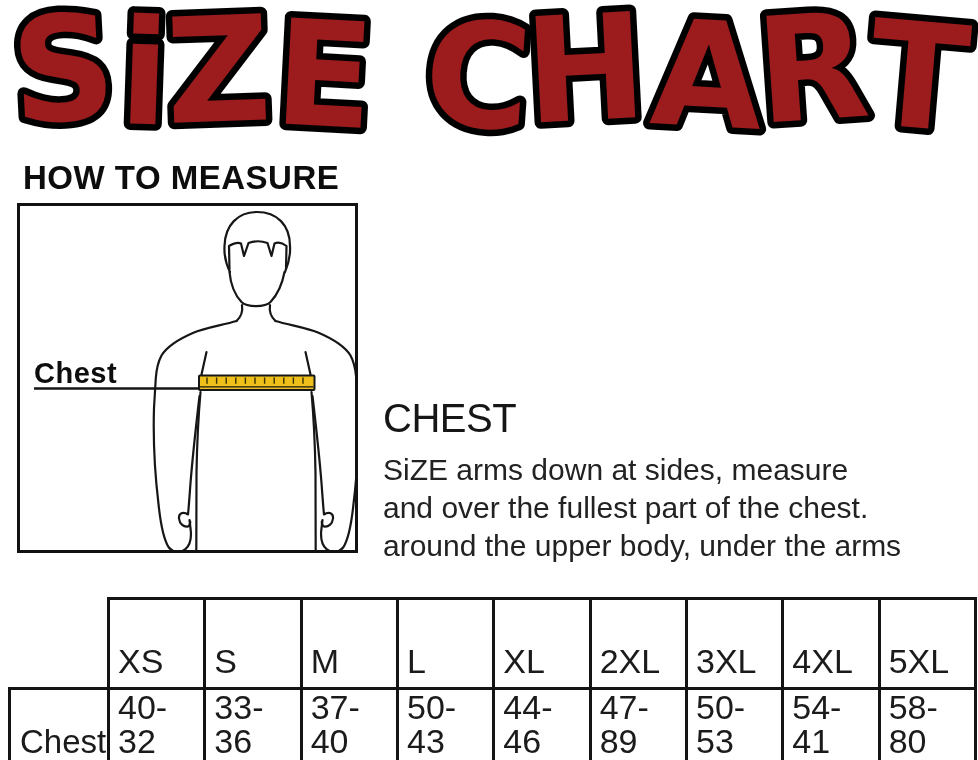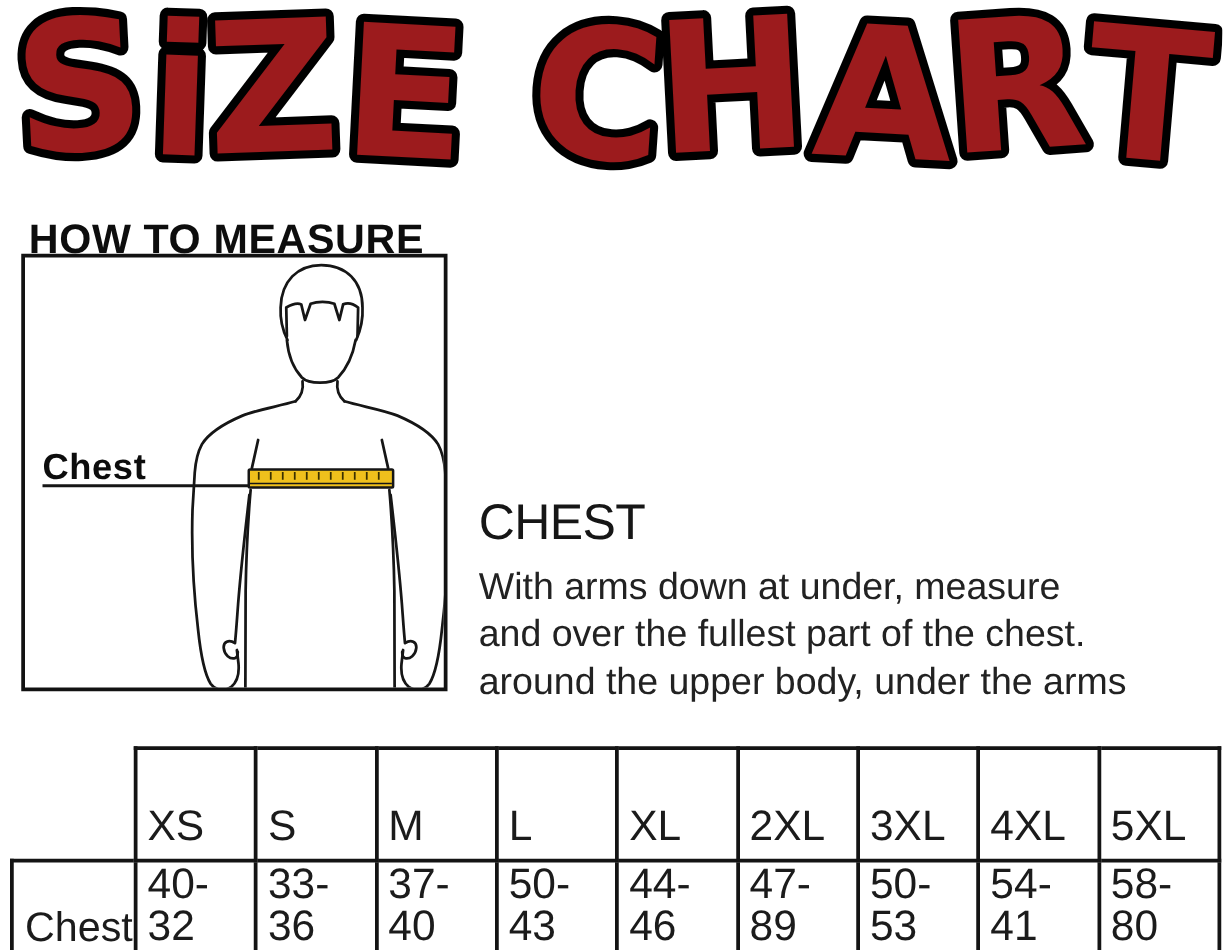--- a/index.html
+++ b/index.html
@@ -8,21 +8,21 @@
     font-family:"Liberation Sans",sans-serif;color:#1b1b1b;
   }
   
   #title-svg{position:absolute;left:0;top:0;}
   #title-svg text{
     font-family:"DejaVu Sans",sans-serif;font-weight:700;
     paint-order:stroke fill;stroke-linejoin:round;stroke-linecap:round;
   }
   
   .htm-heading{
-    position:absolute;left:23px;top:174px;font-size:33px;font-weight:700;
+    position:absolute;left:23px;top:161px;font-size:33px;font-weight:700;
     letter-spacing:.5px;color:#0d0d0d;white-space:nowrap;line-height:1;
   }
   
   .figure-box{
     position:absolute;left:17px;top:203px;width:341px;height:350px;
     box-sizing:border-box;border:3px solid #121212;background:#ffffff;
   }
   .figure-box svg{display:block;width:100%;height:100%;}
   .figure-box text{font-family:"Liberation Sans",sans-serif;font-weight:700;}
   
@@ -92,21 +92,21 @@
         <path stroke="#161616" stroke-width="1.2" fill="none" d="M 197 383.8 L 310.5 383.8"></path>
       </g>
 
       <path stroke="#161616" stroke-width="2.4" fill="none" d="M 31 385.5 L 196 385.5"></path>
       <text x="31" y="380" font-size="29" letter-spacing="0.5" fill="#0d0d0d">Chest</text>
     </svg>
   </div>
 
   <div class="chest-heading">CHEST</div>
   <div class="chest-instructions">
-    <div>With arms down at under, measure</div>
+    <div>SiZE arms down at sides, measure</div>
     <div>and over the fullest part of the chest.</div>
     <div>around the upper body, under the arms</div>
   </div>
 
   <table class="size-table">
     <colgroup>
       <col class="label-col">
       <col>
         <col>
         <col>

